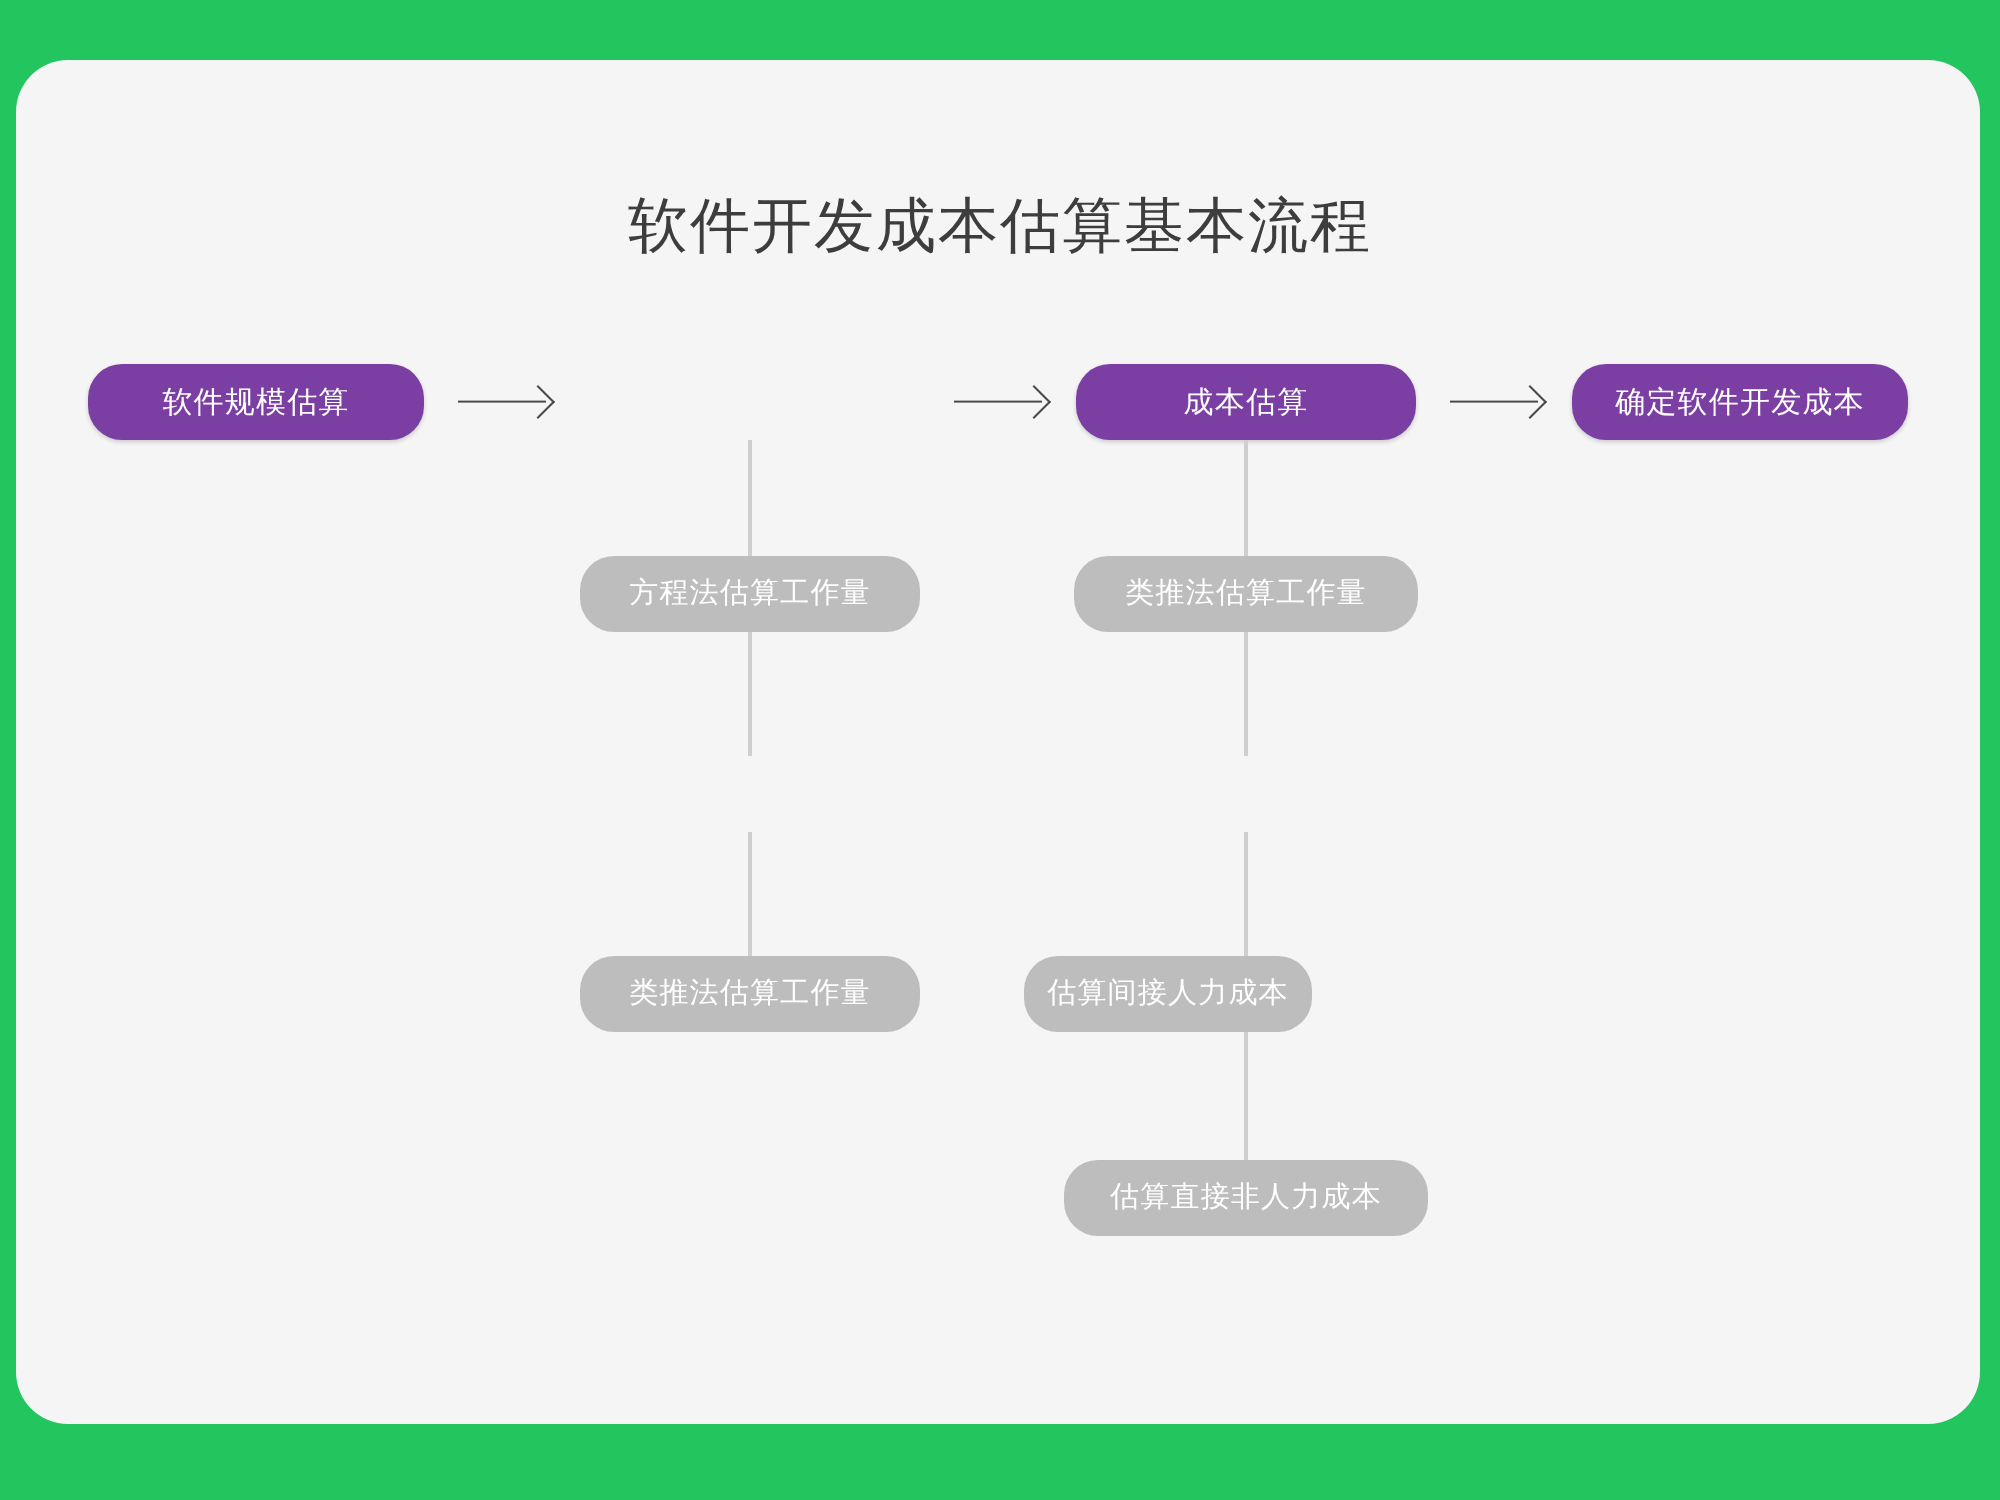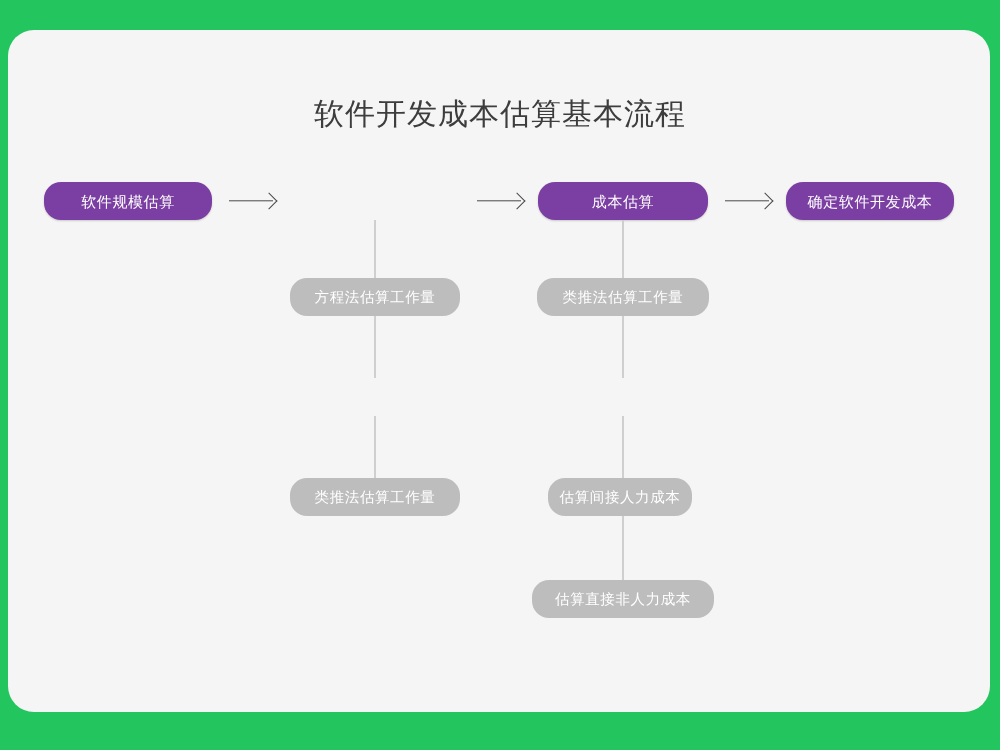--- a/index.html
+++ b/index.html
@@ -152,18 +152,18 @@
     <div class="node secondary" style="left:290px; top:478px; width:170px;">类推法估算工作量</div>
 
     <div class="vline" style="left:622px; top:220px; height:58px;"></div>
     <div class="vline" style="left:622px; top:316px; height:62px;"></div>
     <div class="vline" style="left:622px; top:416px; height:62px;"></div>
     <div class="vline" style="left:622px; top:516px; height:64px;"></div>
 
     <div class="node secondary" style="left:537px; top:278px; width:172px;">类推法估算工作量</div>
 
 
-    <div class="node secondary" style="left:548px; top:478px; width:144px;">估算间接人力成本</div>
+    <div class="node secondary" style="left:512px; top:478px; width:144px;">估算间接人力成本</div>
 
     <div class="node secondary" style="left:532px; top:580px; width:182px;">估算直接非人力成本</div>
 
   </div>
 </div>
 
 </body></html>

